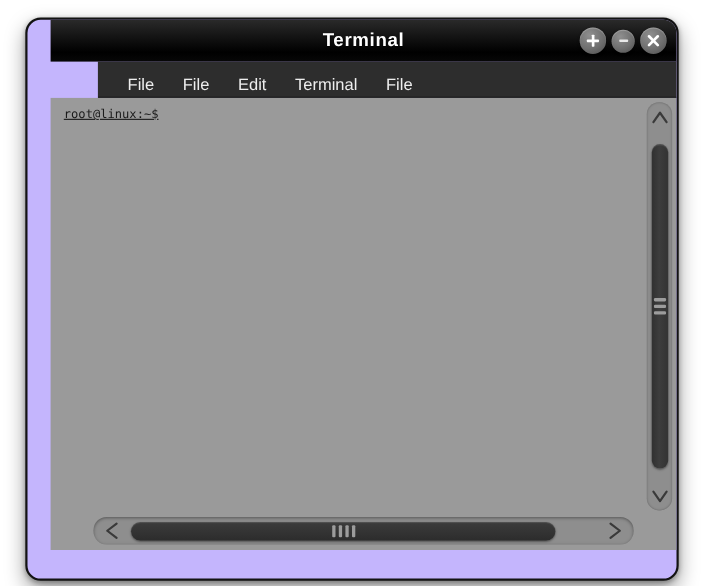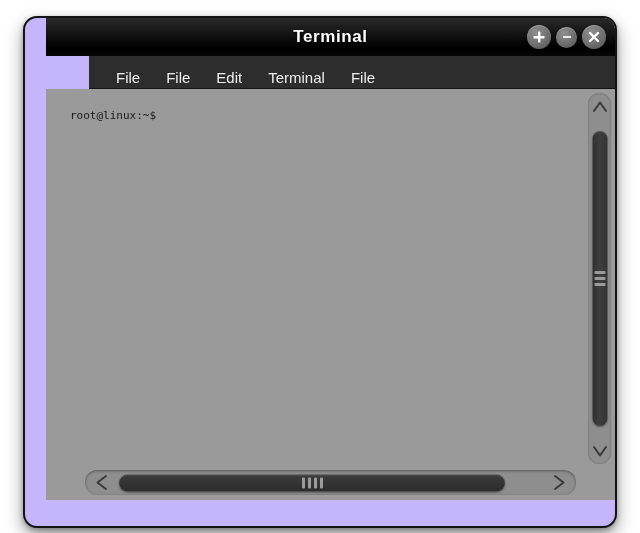--- a/index.html
+++ b/index.html
@@ -109,27 +109,28 @@
   .term-surface {
     position: absolute;
     left: 0;
     top: 0;
     right: 27px;
     bottom: 0;
     overflow: hidden;
   }
 
   .term-text {
-    margin: 12px;
+    margin: 0;
     padding: 8px 0 0 12px;
     font-family: "DejaVu Sans Mono", "Liberation Mono", monospace;
     font-size: 11px;
     line-height: 14px;
     color: #1a1a1a;
     white-space: pre;
+    text-decoration: underline;
   }
 
   
   .vscroll {
     position: absolute;
     right: 4px;
     top: 4px;
     width: 23px;
     bottom: 36px;
     background: #8e8e8e;

